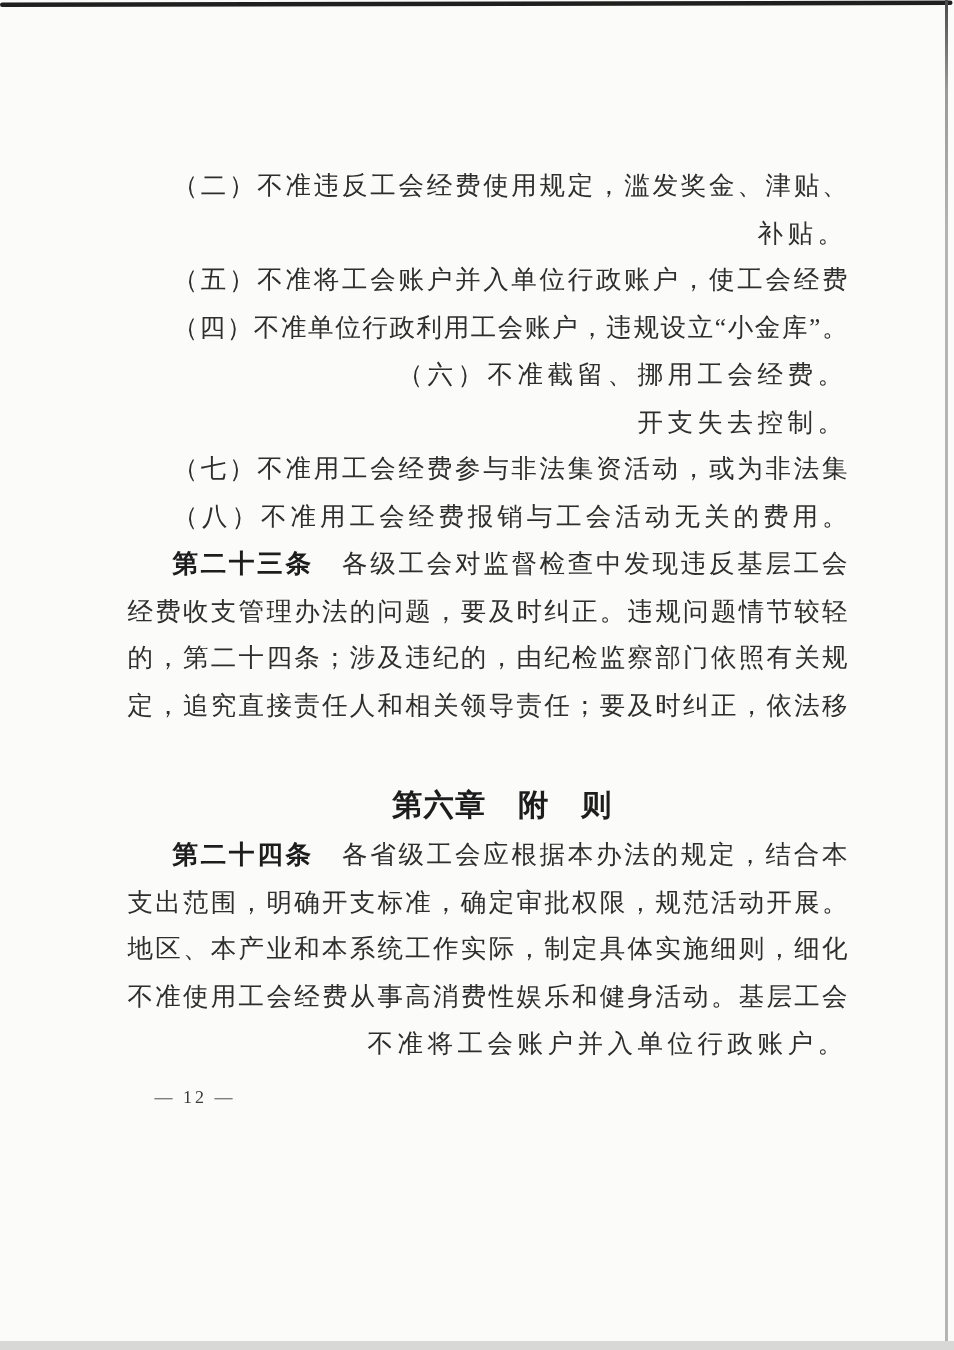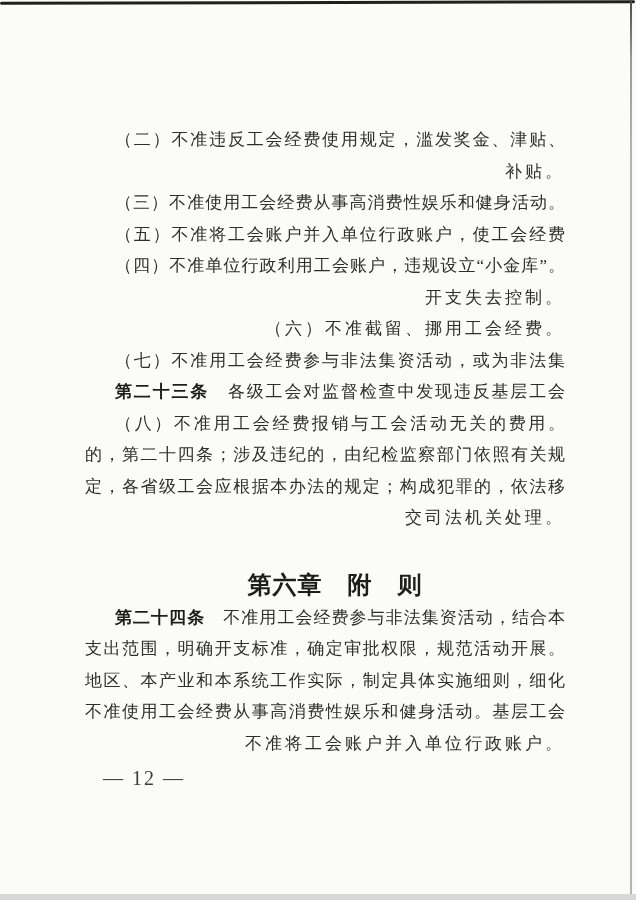--- a/index.html
+++ b/index.html
@@ -14,65 +14,64 @@
     color:var(--text);
   }
   
   .edge-top{position:absolute;left:0;top:1px;width:635px;height:3px;
     background:var(--edge_dark);transform:rotate(-0.12deg);border-radius:2px;}
   .edge-right{position:absolute;top:0;left:630px;width:2px;height:900px;
     background:linear-gradient(to bottom,#4a4a4a 0,#9a9a9a 60px,var(--edge_gray) 160px,var(--edge_gray) 100%);}
   .edge-bottom{position:absolute;left:0;top:894px;width:636px;height:6px;
     background:var(--bottom_band);}
   
-  .content{position:absolute;left:85px;top:16px;width:480px;}
+  .content{position:absolute;left:85px;top:0;width:480px;}
   #text-flow{padding-top:108px;}
   .line{
     font-size:17px;line-height:31.5px;min-height:31.5px;
     letter-spacing:3px;white-space:nowrap;text-align:right;
   }
   .line.justify{
     letter-spacing:0;white-space:normal;
     text-align:justify;text-align-last:justify;
   }
   .line.indent{padding-left:30px;}
   .line .lead{font-weight:bold;color:var(--bold_text);}
   .chapter-heading{
     margin-top:35px;margin-bottom:1px;
-    font-size:24px;line-height:32px;font-weight:bold;color:var(--bold_text);
+    font-size:20px;line-height:32px;font-weight:bold;color:var(--bold_text);
     text-align:center;padding-left:20px;letter-spacing:1px;
   }
   .page-number{
     margin-top:7px;margin-left:18px;
-    font-size:20px;line-height:24px;letter-spacing:2px;color:#3a3a3a;
+    font-size:12px;line-height:24px;letter-spacing:2px;color:#3a3a3a;
   }
 </style>
 </head>
 <body>
 
 <div class="edge-top"></div>
 <div class="edge-right"></div>
 <div class="edge-bottom"></div>
 
 <div class="content">
   <div id="text-flow">
       <div class="line indent justify"><span class="rest">（二）不准违反工会经费使用规定，滥发奖金、津贴、</span></div>
       <div class="line"><span class="rest">补贴。</span></div>
-      <div class="line indent justify"><span class="rest">（三）不准使用工会经费从事高消费性娱乐和健身活动。</span></div>
       <div class="line indent justify"><span class="rest">（五）不准将工会账户并入单位行政账户，使工会经费</span></div>
       <div class="line indent justify"><span class="rest">（四）不准单位行政利用工会账户，违规设立“小金库”。</span></div>
+      <div class="line indent"><span class="rest">（六）不准截留、挪用工会经费。</span></div>
       <div class="line"><span class="rest">开支失去控制。</span></div>
-      <div class="line indent"><span class="rest">（六）不准截留、挪用工会经费。</span></div>
       <div class="line indent justify"><span class="rest">（七）不准用工会经费参与非法集资活动，或为非法集</span></div>
+      <div class="line indent justify"><span class="rest">（八）不准用工会经费报销与工会活动无关的费用。</span></div>
       <div class="line indent justify"><span class="lead">第二十三条</span><span class="rest">　各级工会对监督检查中发现违反基层工会</span></div>
-      <div class="line indent justify"><span class="rest">（八）不准用工会经费报销与工会活动无关的费用。</span></div>
+      <div class="line justify"><span class="rest">经费收支管理办法的问题，要及时纠正。违规问题情节较轻</span></div>
       <div class="line justify"><span class="rest">的，第二十四条；涉及违纪的，由纪检监察部门依照有关规</span></div>
-      <div class="line justify"><span class="rest">定，各省级工会应根据本办法的规定；构成犯罪的，依法移</span></div>
-      <div class="line"><span class="rest">交司法机关处理。</span></div>
+      <div class="line justify"><span class="rest">定，追究直接责任人和相关领导责任；要及时纠正，依法移</span></div>
       <div class="chapter-heading">第六章　附　则</div>
-      <div class="line indent justify"><span class="lead">第二十四条</span><span class="rest">　不准用工会经费参与非法集资活动，结合本</span></div>
+      <div class="line indent justify"><span class="lead">第二十四条</span><span class="rest">　各省级工会应根据本办法的规定，结合本</span></div>
       <div class="line justify"><span class="rest">支出范围，明确开支标准，确定审批权限，规范活动开展。</span></div>
       <div class="line justify"><span class="rest">地区、本产业和本系统工作实际，制定具体实施细则，细化</span></div>
       <div class="line justify"><span class="rest">不准使用工会经费从事高消费性娱乐和健身活动。基层工会</span></div>
       <div class="line"><span class="rest">不准将工会账户并入单位行政账户。</span></div>
     </div>
   <div class="page-number">— 12 —</div>
 </div>
 
 </body></html>

